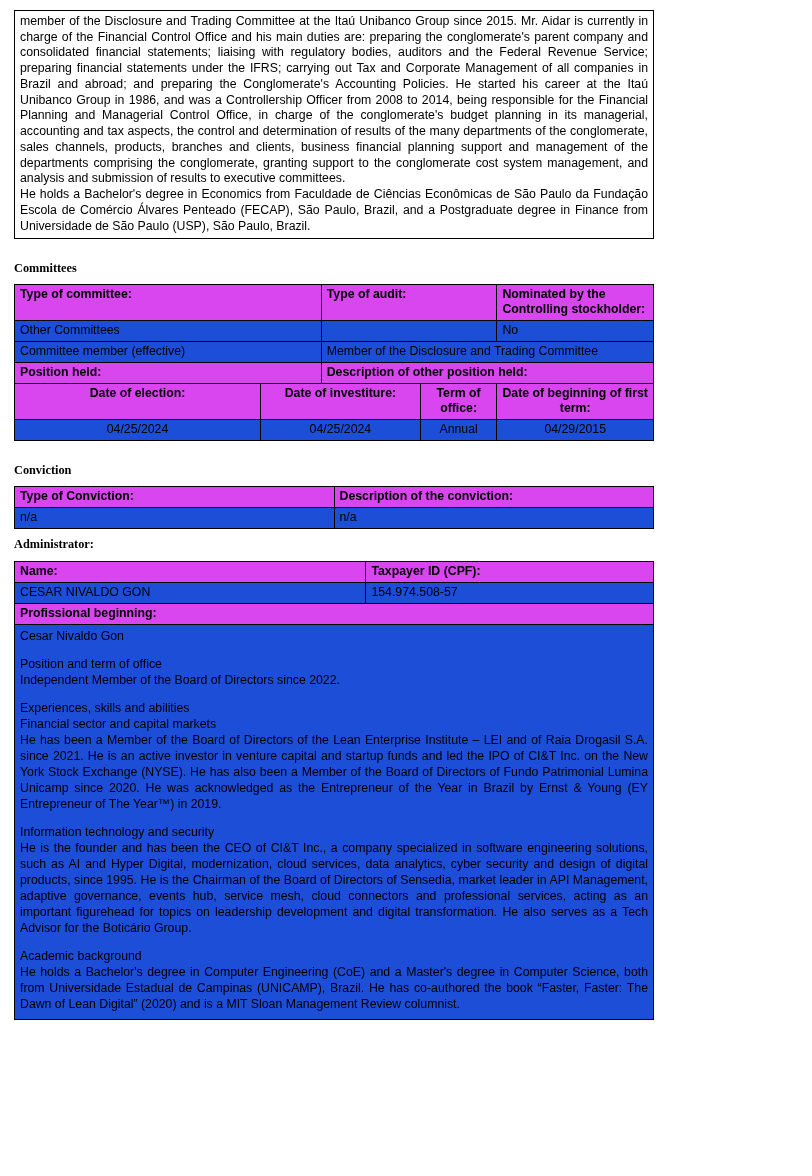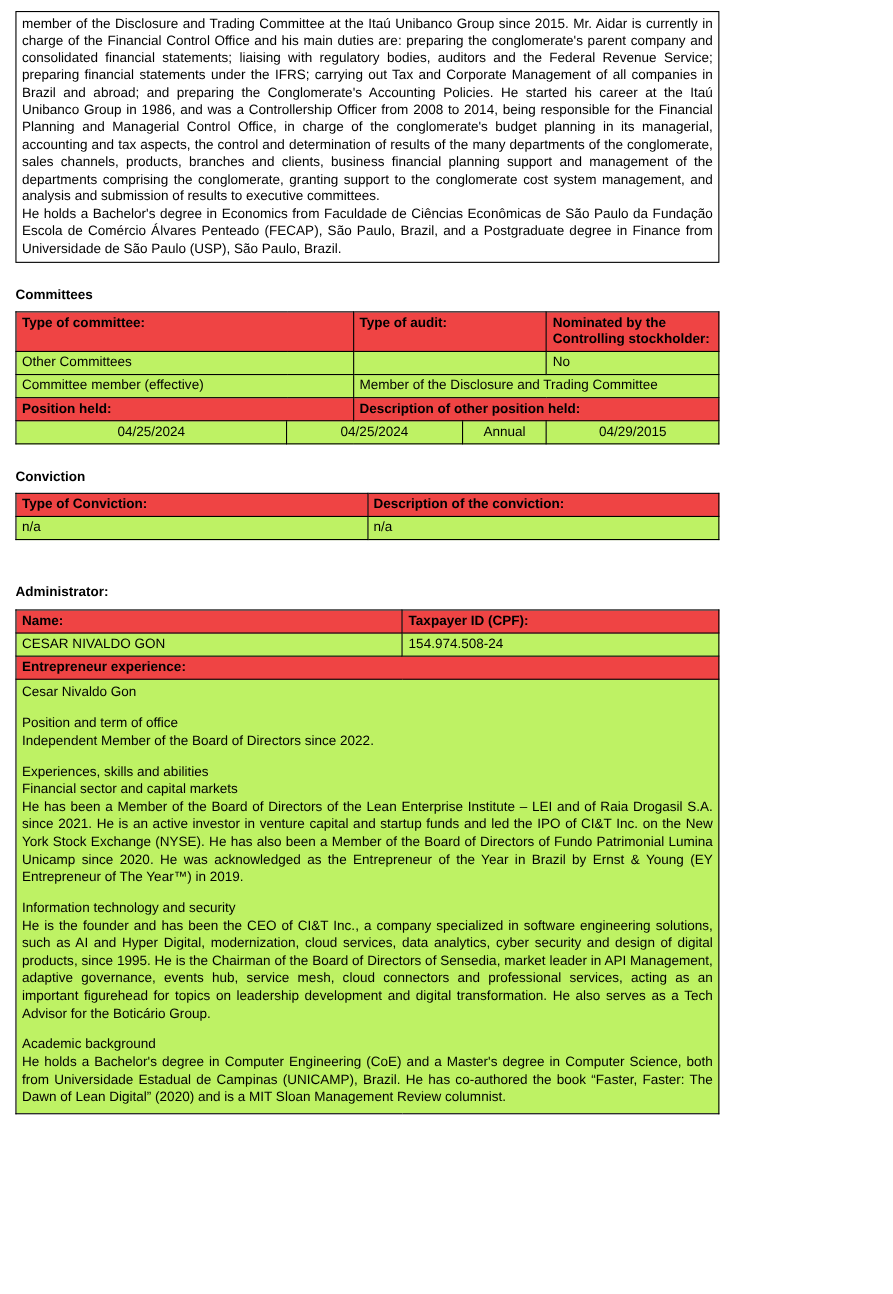--- a/index.html
+++ b/index.html
@@ -28,44 +28,45 @@
     line-height: 1.28;
   }
   .intro-box p {
     margin: 0;
   }
   
   .section-heading {
     font-weight: bold;
     margin: 22px 0 8px 0;
     font-size: 12.3px;
+    font-family: Liberation Serif, serif;
   }
   .section-heading.tight {
-    margin-top: 40px;
+    margin-top: 8px;
     margin-bottom: 9px;
   }
   
   table.doc {
     border-collapse: collapse;
     width: 100%;
     table-layout: fixed;
   }
   table.doc td {
     border: 1px solid #000;
     padding: 2px 5px 3px 5px;
     vertical-align: top;
     line-height: 1.22;
     word-wrap: break-word;
   }
   td.hdr {
     font-weight: bold;
-    background: #ef4444;
+    background: #d946ef;
   }
   td.plain {
-    background: #bef264;
+    background: #1d4ed8;
   }
   td.center {
     text-align: center;
   }
   
   .committees td { height: 15px; }
   .committees .tall { height: 28px; }
   
   .admin td { }
   .admin .bio {
@@ -114,20 +115,26 @@
       </tr>
       <tr>
         <td class="plain" colspan="2">Committee member (effective)</td>
         <td class="plain" colspan="3">Member of the Disclosure and Trading Committee</td>
       </tr>
       <tr>
         <td class="hdr" colspan="2">Position held:</td>
         <td class="hdr" colspan="3">Description of other position held:</td>
       </tr>
       <tr>
+        <td class="hdr center tall">Date of election:</td>
+        <td class="hdr center tall" colspan="2">Date of investiture:</td>
+        <td class="hdr center tall">Term of office:</td>
+        <td class="hdr center tall">Date of beginning of first term:</td>
+      </tr>
+      <tr>
         <td class="plain center">04/25/2024</td>
         <td class="plain center" colspan="2">04/25/2024</td>
         <td class="plain center">Annual</td>
         <td class="plain center">04/29/2015</td>
       </tr>
     </tbody>
   </table>
 
   <div class="section-heading">Conviction</div>
 
@@ -155,24 +162,24 @@
       <col style="width:55%">
       <col style="width:45%">
     </colgroup>
     <tbody>
       <tr>
         <td class="hdr">Name:</td>
         <td class="hdr">Taxpayer ID (CPF):</td>
       </tr>
       <tr>
         <td class="plain">CESAR NIVALDO GON</td>
-        <td class="plain">154.974.508-24</td>
-      </tr>
-      <tr>
-        <td class="hdr" colspan="2">Entrepreneur experience:</td>
+        <td class="plain">154.974.508-57</td>
+      </tr>
+      <tr>
+        <td class="hdr" colspan="2">Profissional beginning:</td>
       </tr>
       <tr>
         <td class="plain bio" colspan="2">
           <p>Cesar Nivaldo Gon</p>
           <p class="spacer"></p>
           <p>Position and term of office</p>
           <p>Independent Member of the Board of Directors since 2022.</p>
           <p class="spacer"></p>
           <p>Experiences, skills and abilities</p>
           <p>Financial sector and capital markets</p>

